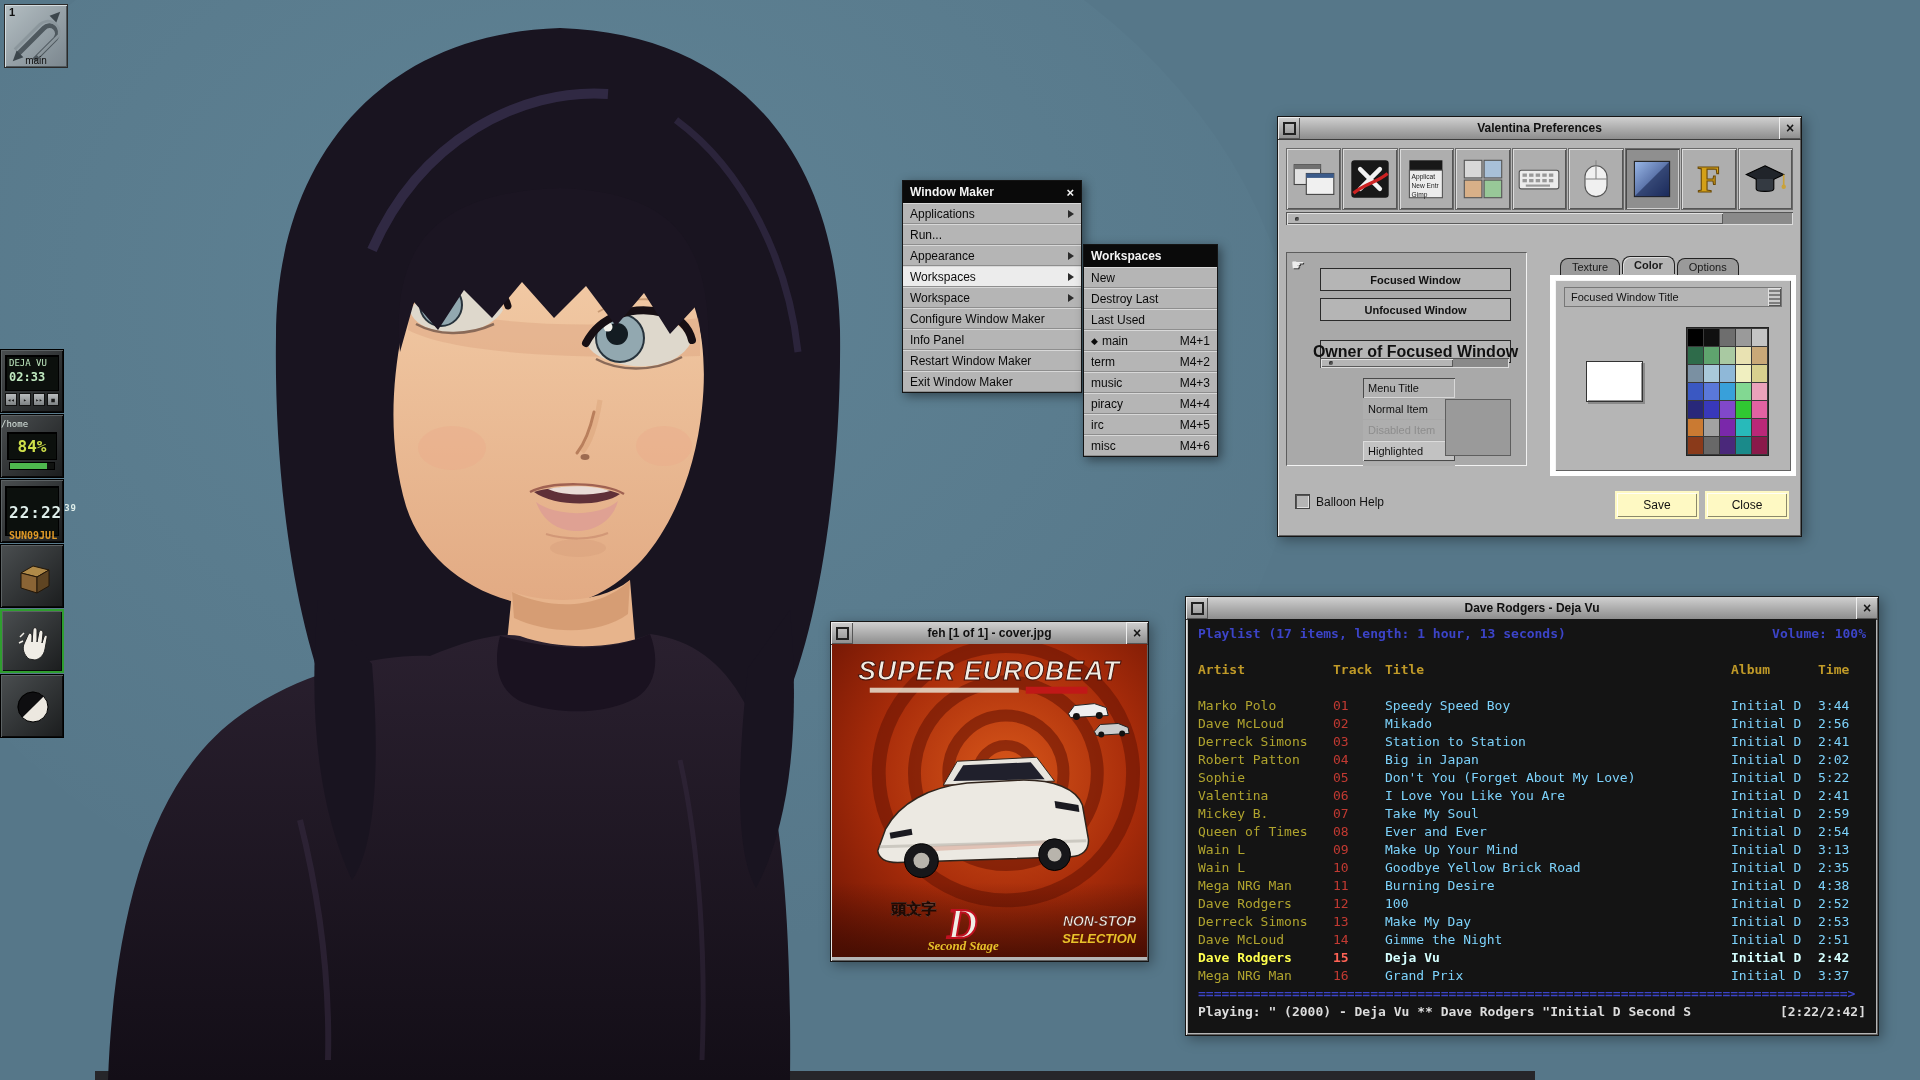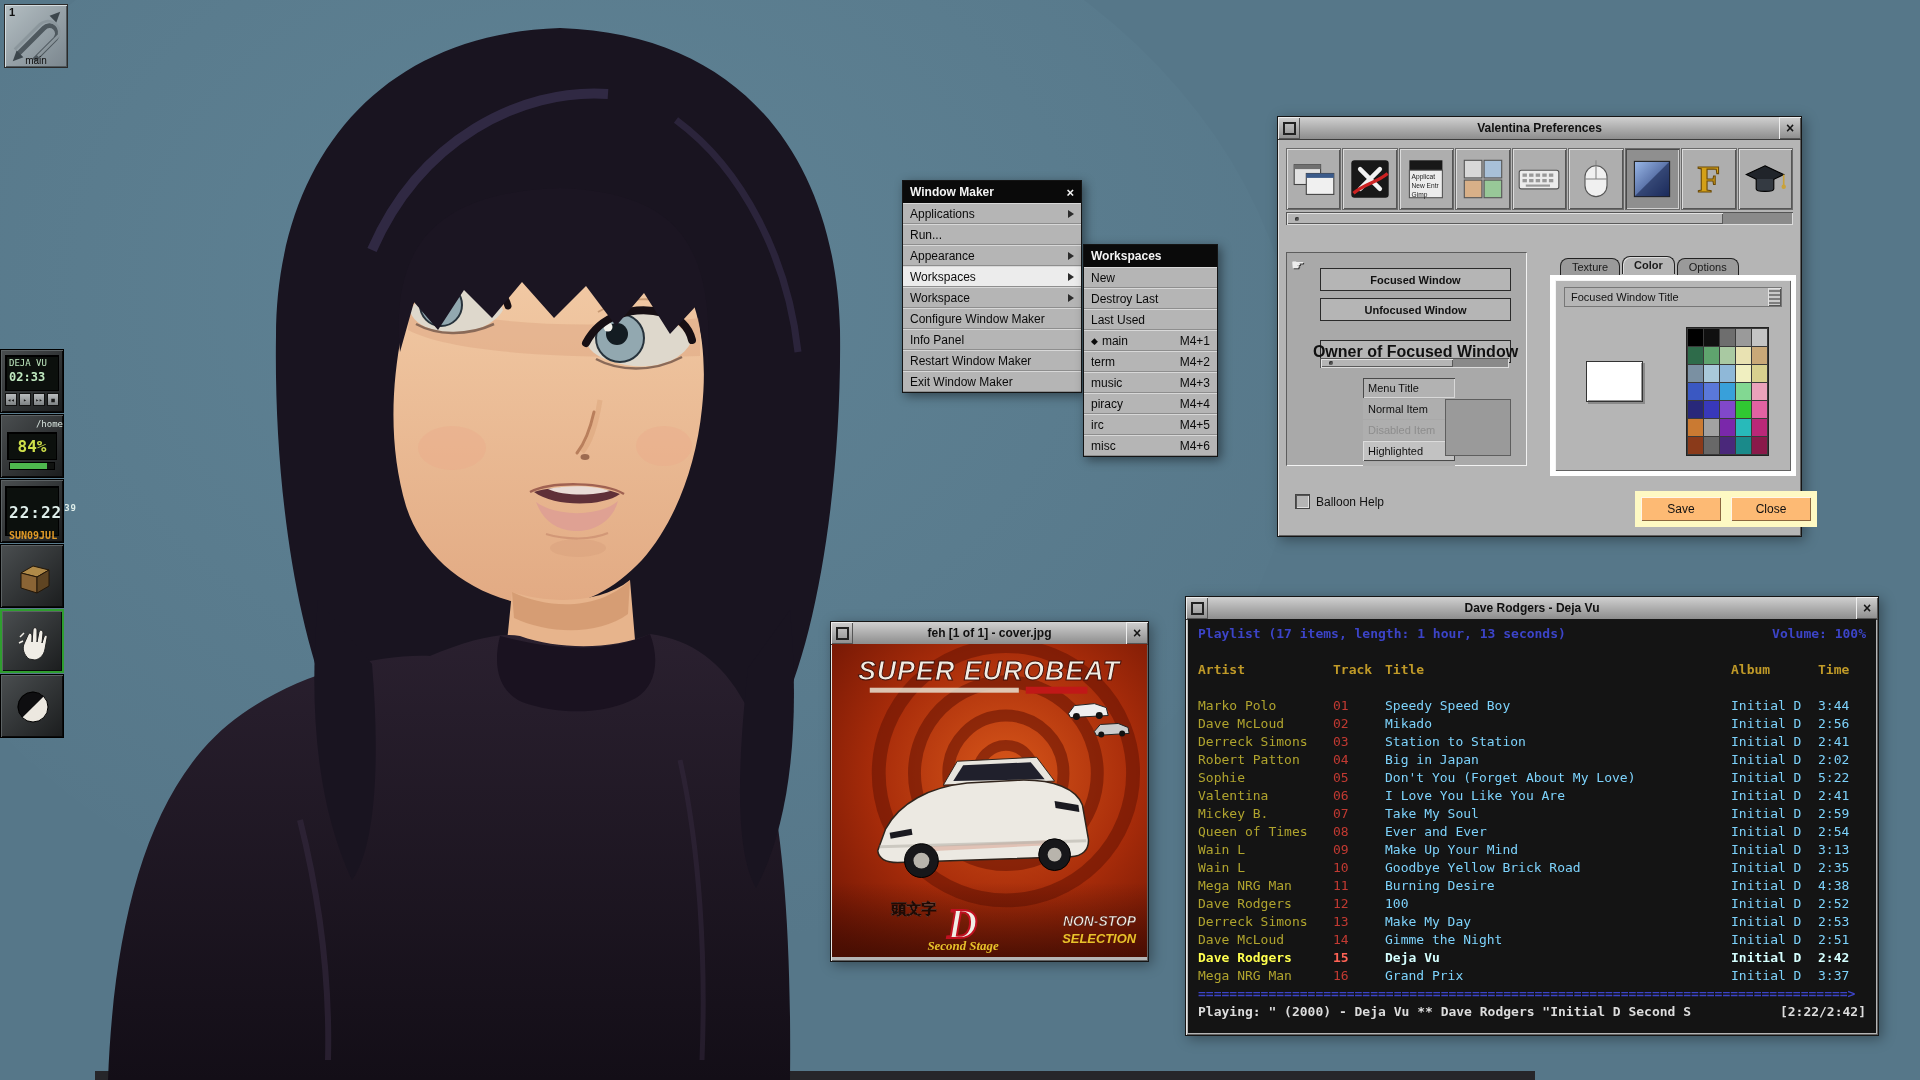--- a/index.html
+++ b/index.html
@@ -38,21 +38,21 @@
   .clip-name{position:absolute;bottom:1px;width:100%;text-align:center;font:10px "Liberation Sans",sans-serif;color:#101010;}
   .dock-tile{left:0;background:linear-gradient(135deg,#4a4e50,#1b1d1e);border:1px solid #000;
     box-shadow:inset 1px 1px 0 #5c6264,inset -1px -1px 0 #0a0a0a;}
   .lcd{background:#0c100d;border:1px solid #000;box-shadow:inset 1px 1px 0 #000;}
   .music-lcd{position:absolute;left:4px;top:5px;right:4px;height:30px;padding:2px 3px;}
   .lcd-line1{font:9px "DejaVu Sans Mono",monospace;color:#bfe8bf;}
   .lcd-line2{font:bold 12px "DejaVu Sans Mono",monospace;color:#bfe8bf;margin-top:2px;}
   .music-btns{position:absolute;left:4px;bottom:6px;right:4px;display:flex;gap:2px;}
   .mbtn{flex:1;height:11px;background:linear-gradient(#b9bcbe,#7e8284);border:1px solid #111;
     font:6px "DejaVu Sans Mono",monospace;color:#1a1a1a;display:flex;align-items:center;justify-content:center;cursor:pointer;}
-  .disk-label{position:absolute;top:4px;width:100%;text-align:right;font:9px "DejaVu Sans Mono",monospace;color:#d8e4de;}
+  .disk-label{position:absolute;top:4px;width:100%;text-align:left;font:9px "DejaVu Sans Mono",monospace;color:#d8e4de;}
   .disk-lcd{position:absolute;left:6px;top:17px;right:6px;height:26px;display:flex;align-items:center;justify-content:center;}
   .disk-lcd span{font:bold 16px "DejaVu Sans Mono",monospace;color:#cfe04a;}
   .disk-bar{position:absolute;left:8px;bottom:7px;right:8px;height:6px;background:#101210;border:1px solid #000;}
   .disk-fill{width:84%;height:100%;background:#4eb84e;}
   .clock-lcd{position:absolute;left:4px;top:6px;right:4px;bottom:6px;padding:16px 3px;}
   .clock-time-row{font:bold 16px "DejaVu Sans Mono",monospace;color:#dfeeea;letter-spacing:1px;}
   .clock-sec{font:bold 9px "DejaVu Sans Mono",monospace;vertical-align:top;margin-left:2px;}
   .clock-date{margin-top:8px;font:bold 10px "DejaVu Sans Mono",monospace;color:#e09a28;text-align:center;}
   .hand-tile{border:2px solid #2f9e2f;}
   .tile svg.dockicon{position:absolute;left:12px;top:12px;width:40px;height:40px;}
@@ -92,22 +92,22 @@
   .dd-handle{margin-left:auto;width:13px;height:100%;background:repeating-linear-gradient(#c9c9c9 0 2px,#7e7e7e 2px 4px);
     box-shadow:inset 1px 1px 0 #e2e2e2,inset -1px -1px 0 #555;}
   .swatch-current{position:absolute;left:31px;top:81px;width:55px;height:39px;background:#fff;border:1px solid #333;
     box-shadow:inset 1px 1px 0 #fff,inset -1px -1px 0 #999,2px 2px 0 #8a8a8a;}
   .palette{position:absolute;left:131px;top:47px;display:grid;grid-template-columns:repeat(5,15px);grid-auto-rows:17px;gap:1px;
     background:#3a3a3a;padding:1px;border:1px solid #222;}
   .swatch{width:15px;height:17px;cursor:pointer;}
   .chk{position:absolute;left:17px;top:377px;display:flex;align-items:center;gap:6px;font:12px "Liberation Sans",sans-serif;color:#111;cursor:pointer;}
   .chk .box{width:13px;height:13px;background:#b5b5b5;border:1px solid #444;
     box-shadow:inset 1px 1px 0 #555,inset -1px -1px 0 #e0e0e0;}
-  .wm-btn{position:absolute;top:374px;width:80px;height:24px;background:#fdba74;border:6px solid #fef9c3;
-    font:12px "Liberation Sans",sans-serif;color:#111;display:flex;align-items:center;justify-content:center;cursor:pointer;margin-left:20px;}
+  .wm-btn{position:absolute;top:374px;width:80px;height:24px;background:#fef9c3;border:2px solid #fef9c3;
+    font:12px "Liberation Sans",sans-serif;color:#111;display:flex;align-items:center;justify-content:center;cursor:pointer;}
   #save-btn{left:337px;} #close-btn{left:427px;}
 
   
   #feh-win{left:830px;top:621px;width:317px;height:339px;}
   #feh-win .cover{position:absolute;left:1px;top:22px;right:1px;bottom:1px;}
 
   
   #player-win{left:1185px;top:596px;width:692px;height:438px;}
   .term{position:absolute;left:2px;right:2px;top:22px;bottom:2px;background:#141414;
     font:13px/18px "DejaVu Sans Mono",monospace;padding:6px 10px;overflow:hidden;box-sizing:border-box;}

